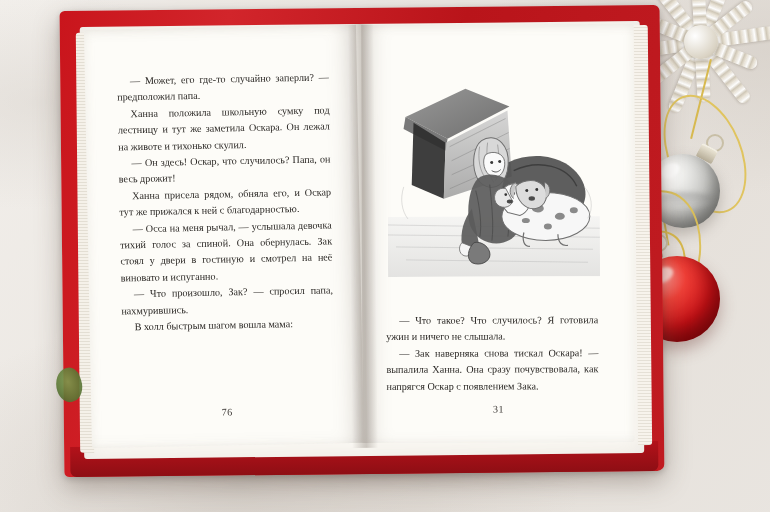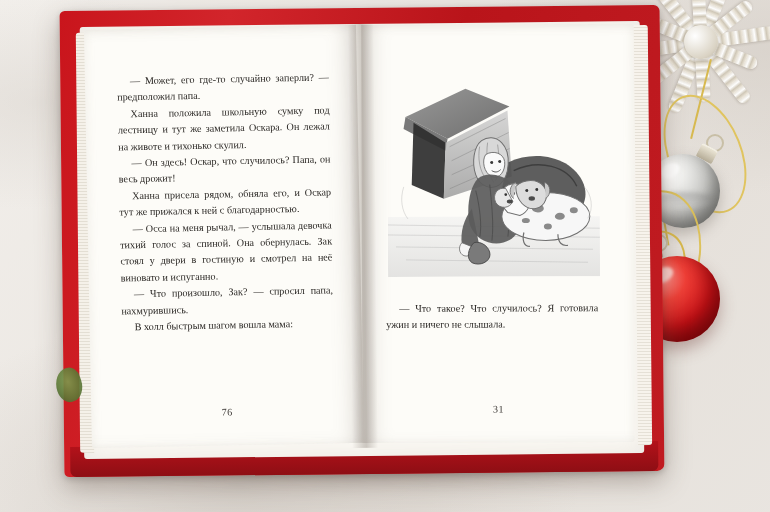--- a/index.html
+++ b/index.html
@@ -118,21 +118,21 @@
     line-height: 16.4px;
     color: #2a2724;
     text-align: justify;
     font-family: "Liberation Serif", serif;
   }
   .text-col p {
     margin: 0 0 0 0;
     text-indent: 13px;
   }
   .page-left .text-col { left: 32px; }
-  .page-right .text-col { left: 24px; top: 276px; }
+  .page-right .text-col { left: 24px; top: 288px; }
   .folio {
     position: absolute;
     bottom: 28px;
     width: 100%;
     text-align: center;
     font-size: 10px;
     color: #3a3633;
     letter-spacing: 0.5px;
   }
 
@@ -451,20 +451,21 @@
 
           <g stroke="#9a9a9a" stroke-width="0.6" opacity="0.5" fill="none">
             <path d="M196 120 C204 128 206 142 200 152"></path>
             <path d="M16 120 C12 132 14 144 20 152"></path>
           </g>
         </svg>
       </div>
 
       <div class="text-col">
         <p>— Что такое? Что случилось? Я готовила ужин и ничего не слышала.</p>
+        <p>— Зак наверняка снова тискал Оскара! — выпалила Ханна. Она сразу почувствовала, как напрягся Оскар с появлением Зака.</p>
       </div>
       <div class="folio">31</div>
     </div>
 
     <div class="gutter"></div>
   </div>
 
   <div class="sprig"></div>
 </div>
 

